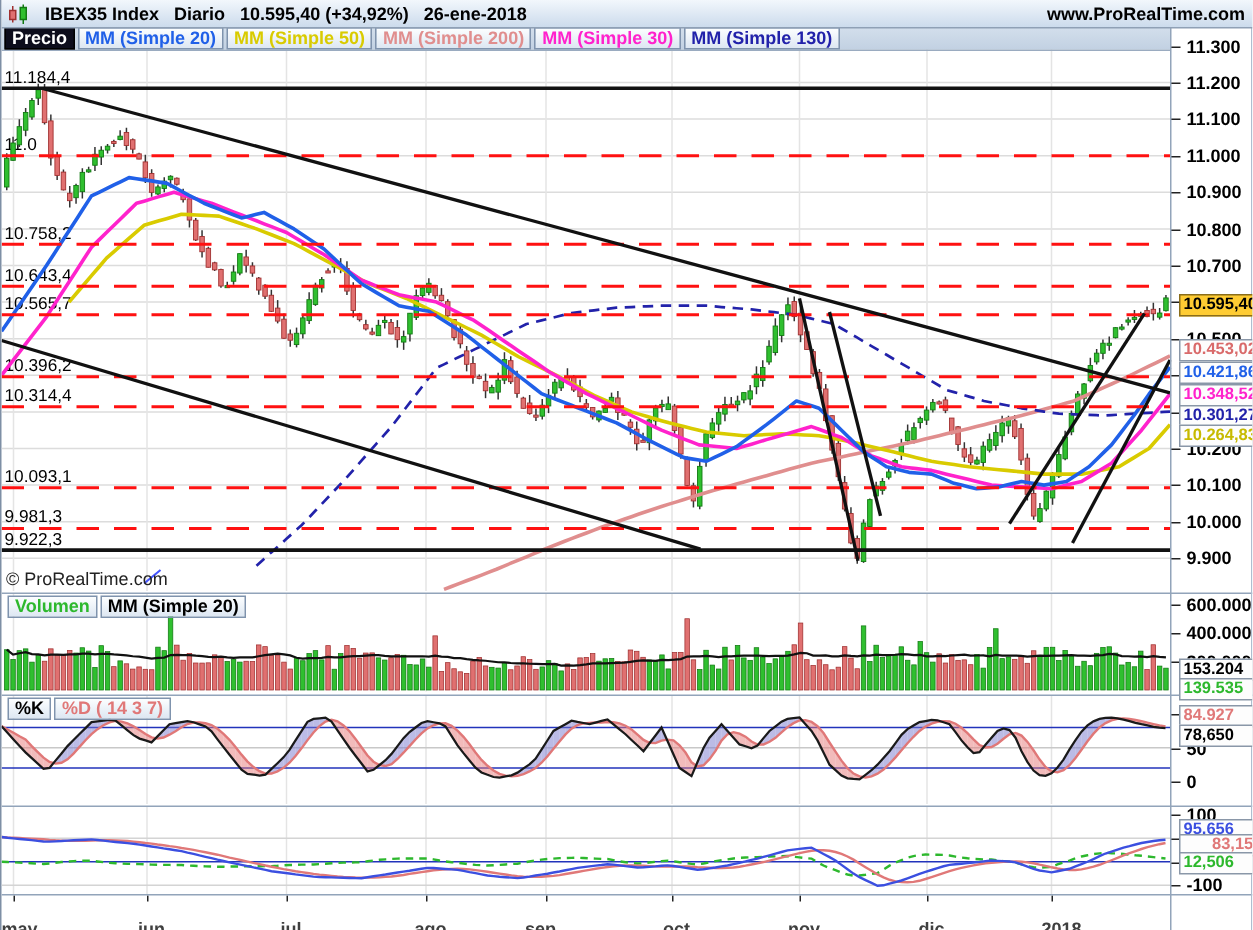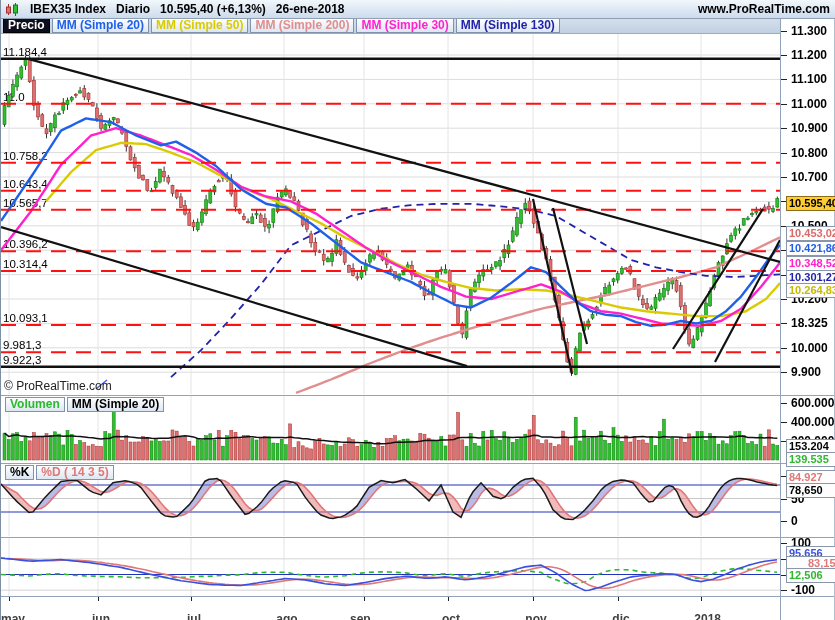--- a/index.html
+++ b/index.html
@@ -48,21 +48,21 @@
 
   <div class="titlebar">
     <svg class="candle-ico" width="15" height="15">
       <line x1="3.5" y1="2" x2="3.5" y2="13" stroke="#a03030" stroke-width="1"></line>
       <rect x="1.5" y="5" width="4" height="6" fill="#e07070" stroke="#a03030"></rect>
       <line x1="10.5" y1="1" x2="10.5" y2="14" stroke="#127a12" stroke-width="1"></line>
       <rect x="8.5" y="3" width="4" height="8" fill="#2fbf2f" stroke="#127a12"></rect>
     </svg>
     <span class="sp">IBEX35 Index</span>
     <span class="sp">Diario</span>
-    <span class="sp">10.595,40 (+6,13%)</span>
+    <span class="sp">10.595,40 (+34,92%)</span>
     <span class="sp">26-ene-2018</span>
     <span class="site">www.ProRealTime.com</span>
   </div>
 
   <div class="legendband" id="legendband">
       <span class="lg sel">Precio</span>
       <span class="lg" style="color: rgb(32, 96, 232);">MM (Simple 20)</span>
       <span class="lg" style="color: rgb(217, 203, 0);">MM (Simple 50)</span>
       <span class="lg" style="color: rgb(224, 142, 142);">MM (Simple 200)</span>
       <span class="lg" style="color: rgb(255, 34, 204);">MM (Simple 30)</span>
@@ -153,21 +153,21 @@
       <div class="axlab" style="left:790px;top:195.4px;width:44px">10.600</div>
       <div class="tick" style="left:779px;top:201.4px"></div>
       <div class="axlab" style="left:790px;top:219.8px;width:44px">10.500</div>
       <div class="tick" style="left:779px;top:225.8px"></div>
       <div class="axlab" style="left:790px;top:244.2px;width:44px">10.400</div>
       <div class="tick" style="left:779px;top:250.2px"></div>
       <div class="axlab" style="left:790px;top:268.6px;width:44px">10.300</div>
       <div class="tick" style="left:779px;top:274.6px"></div>
       <div class="axlab" style="left:790px;top:293.0px;width:44px">10.200</div>
       <div class="tick" style="left:779px;top:299.0px"></div>
-      <div class="axlab" style="left:790px;top:317.4px;width:44px">18.325</div>
+      <div class="axlab" style="left:790px;top:317.4px;width:44px">10.100</div>
       <div class="tick" style="left:779px;top:323.4px"></div>
       <div class="axlab" style="left:790px;top:341.8px;width:44px">10.000</div>
       <div class="tick" style="left:779px;top:347.8px"></div>
       <div class="axlab" style="left:790px;top:366.2px;width:44px">9.900</div>
       <div class="tick" style="left:779px;top:372.2px"></div>
       <div class="axlab" style="left:790px;top:397.0px;width:44px">600.000</div>
       <div class="tick" style="left:779px;top:403.0px"></div>
       <div class="axlab" style="left:790px;top:416.0px;width:44px">400.000</div>
       <div class="tick" style="left:779px;top:422.0px"></div>
       <div class="axlab" style="left:790px;top:435.0px;width:44px">200.000</div>
@@ -1013,19 +1013,19 @@
       <div class="tag" style="left: 785px; top: 556px; width: 44px; color: rgb(224, 120, 120); padding-left: 21px;">83,150</div>
       <div class="tag" style="left: 785px; top: 568px; width: 44px; color: rgb(45, 184, 45);">12,506</div>
     </div>
 
   <div class="panel-legend" style="left:2px;top:397px" id="vol-legend">
       <span class="lg" style="color: rgb(45, 184, 45);">Volumen</span>
       <span class="lg" style="color: rgb(0, 0, 0);">MM (Simple 20)</span>
     </div>
   <div class="panel-legend" style="left:2px;top:465px" id="stoch-legend">
       <span class="lg" style="color: rgb(0, 0, 0);">%K</span>
-      <span class="lg" style="color: rgb(224, 120, 120);">%D ( 14 3 5)</span>
+      <span class="lg" style="color: rgb(224, 120, 120);">%D ( 14 3 7)</span>
     </div>
 
   <div class="watermark">
     <span>© ProRealTime.com</span>
   </div>
 </div>
 
 </body></html>

